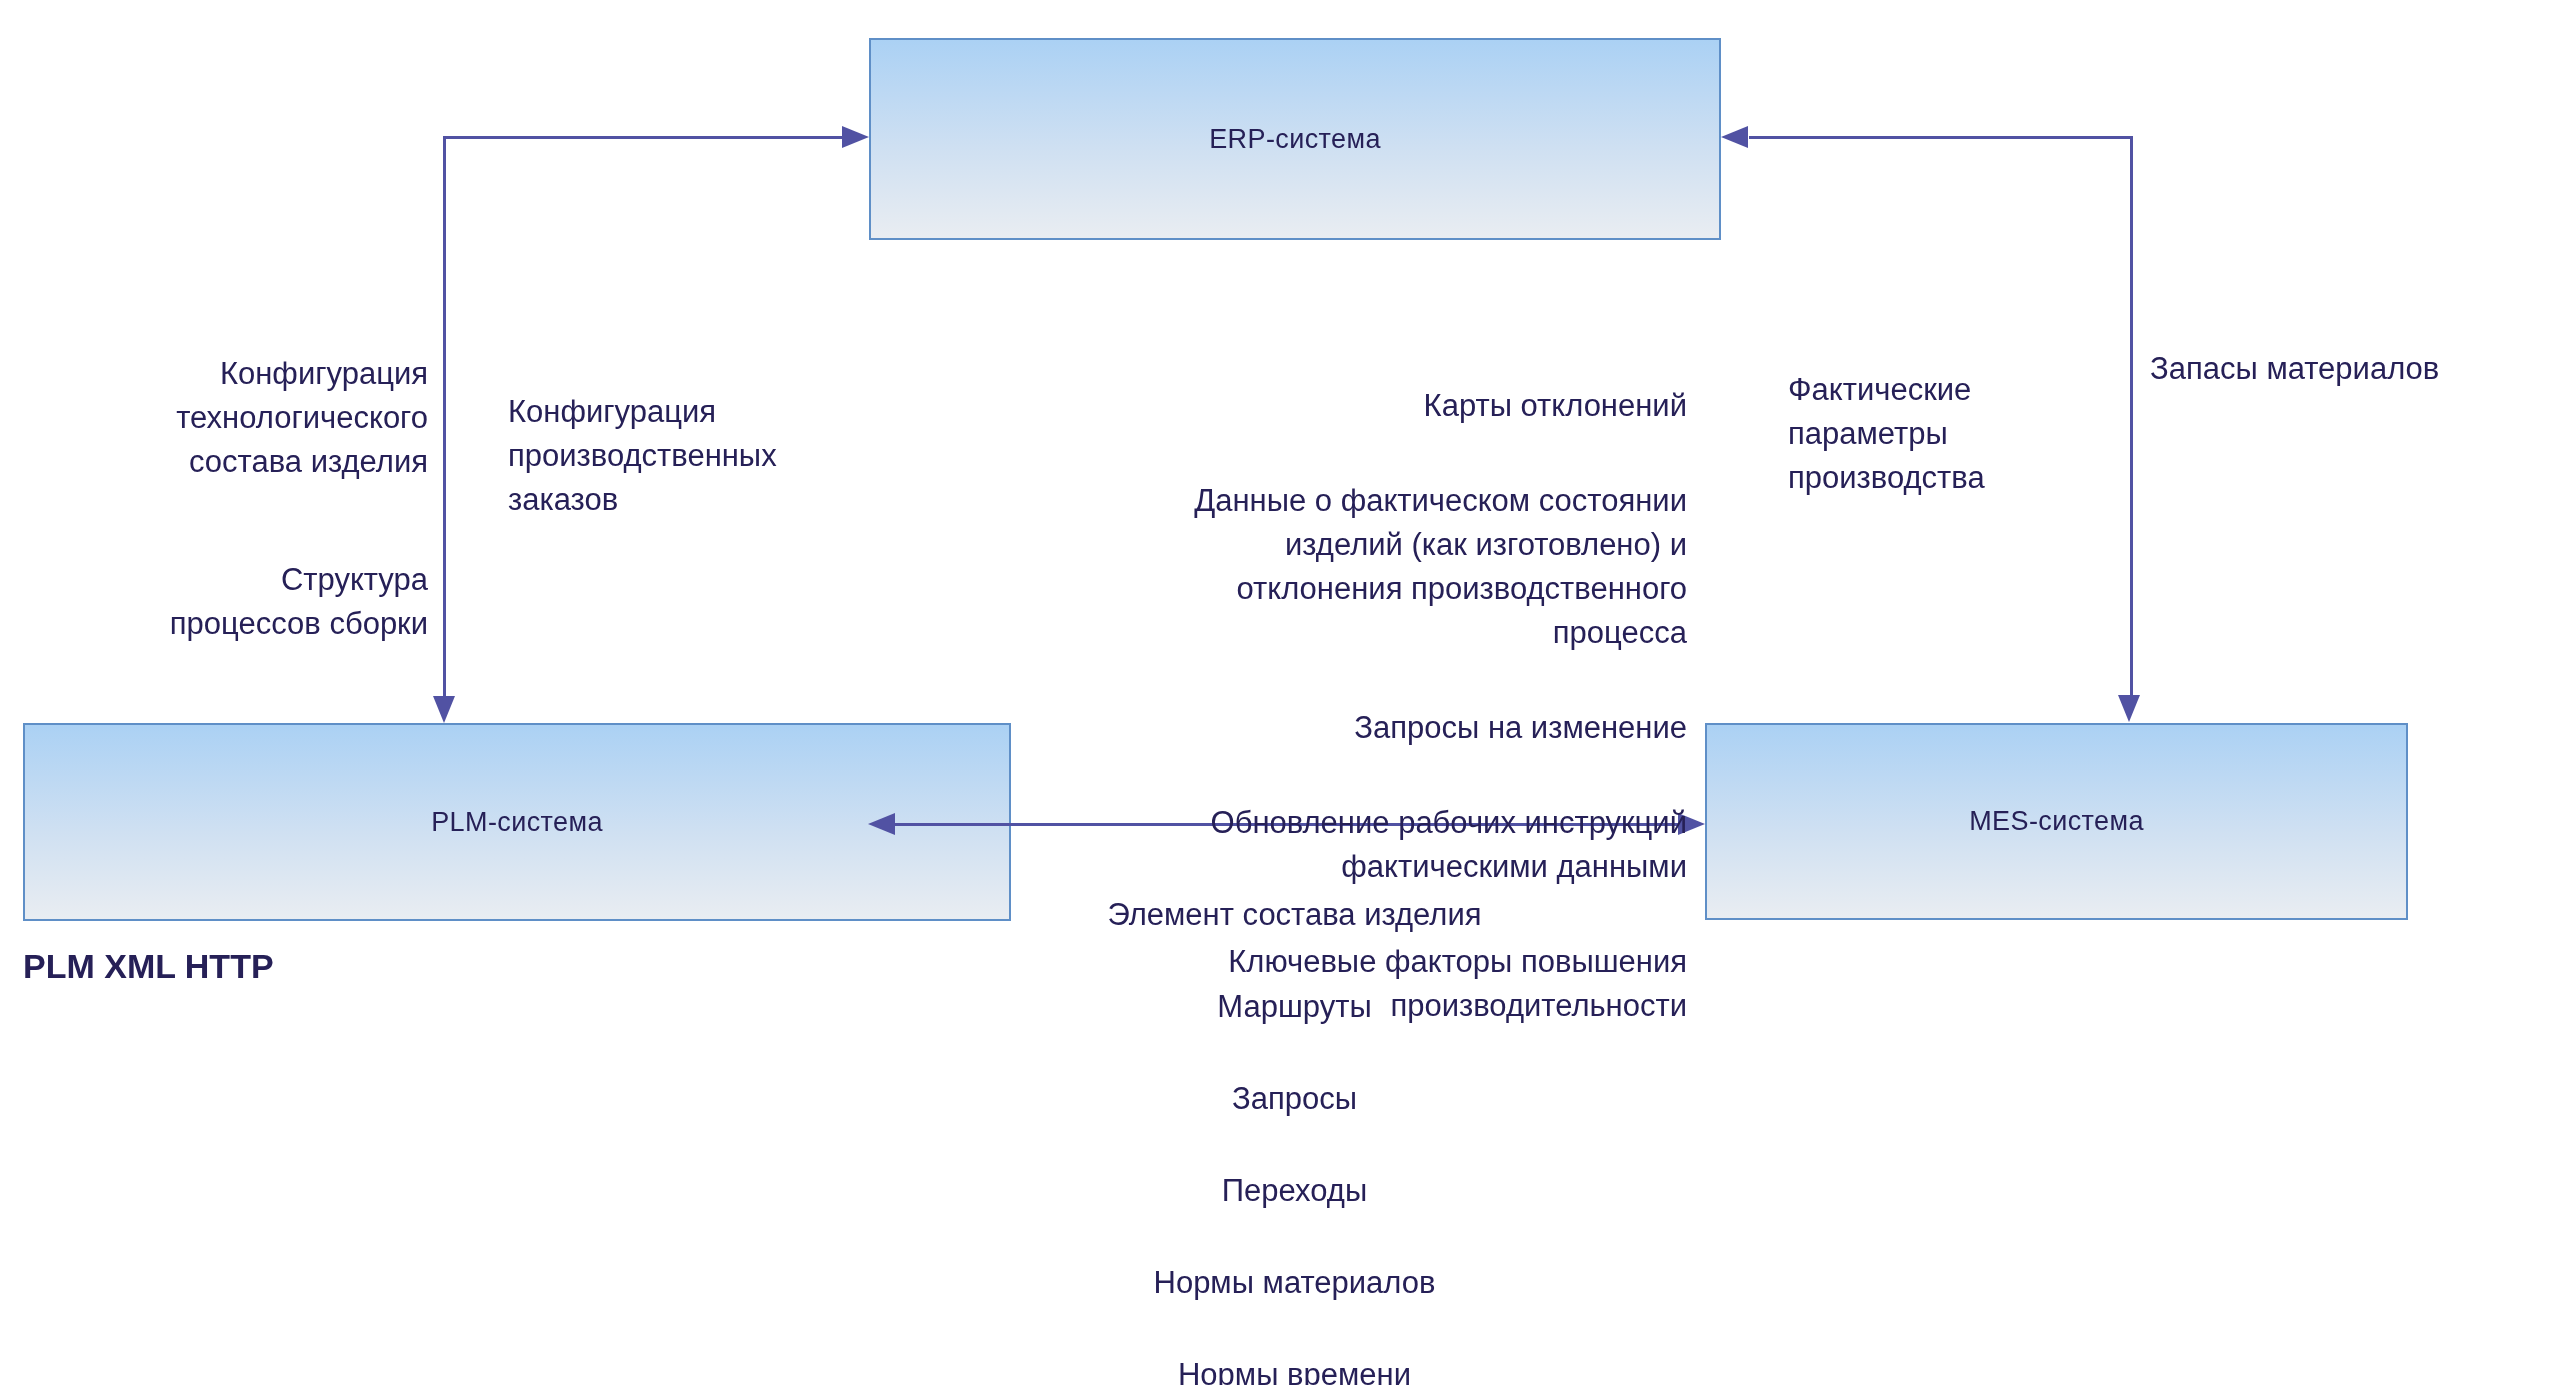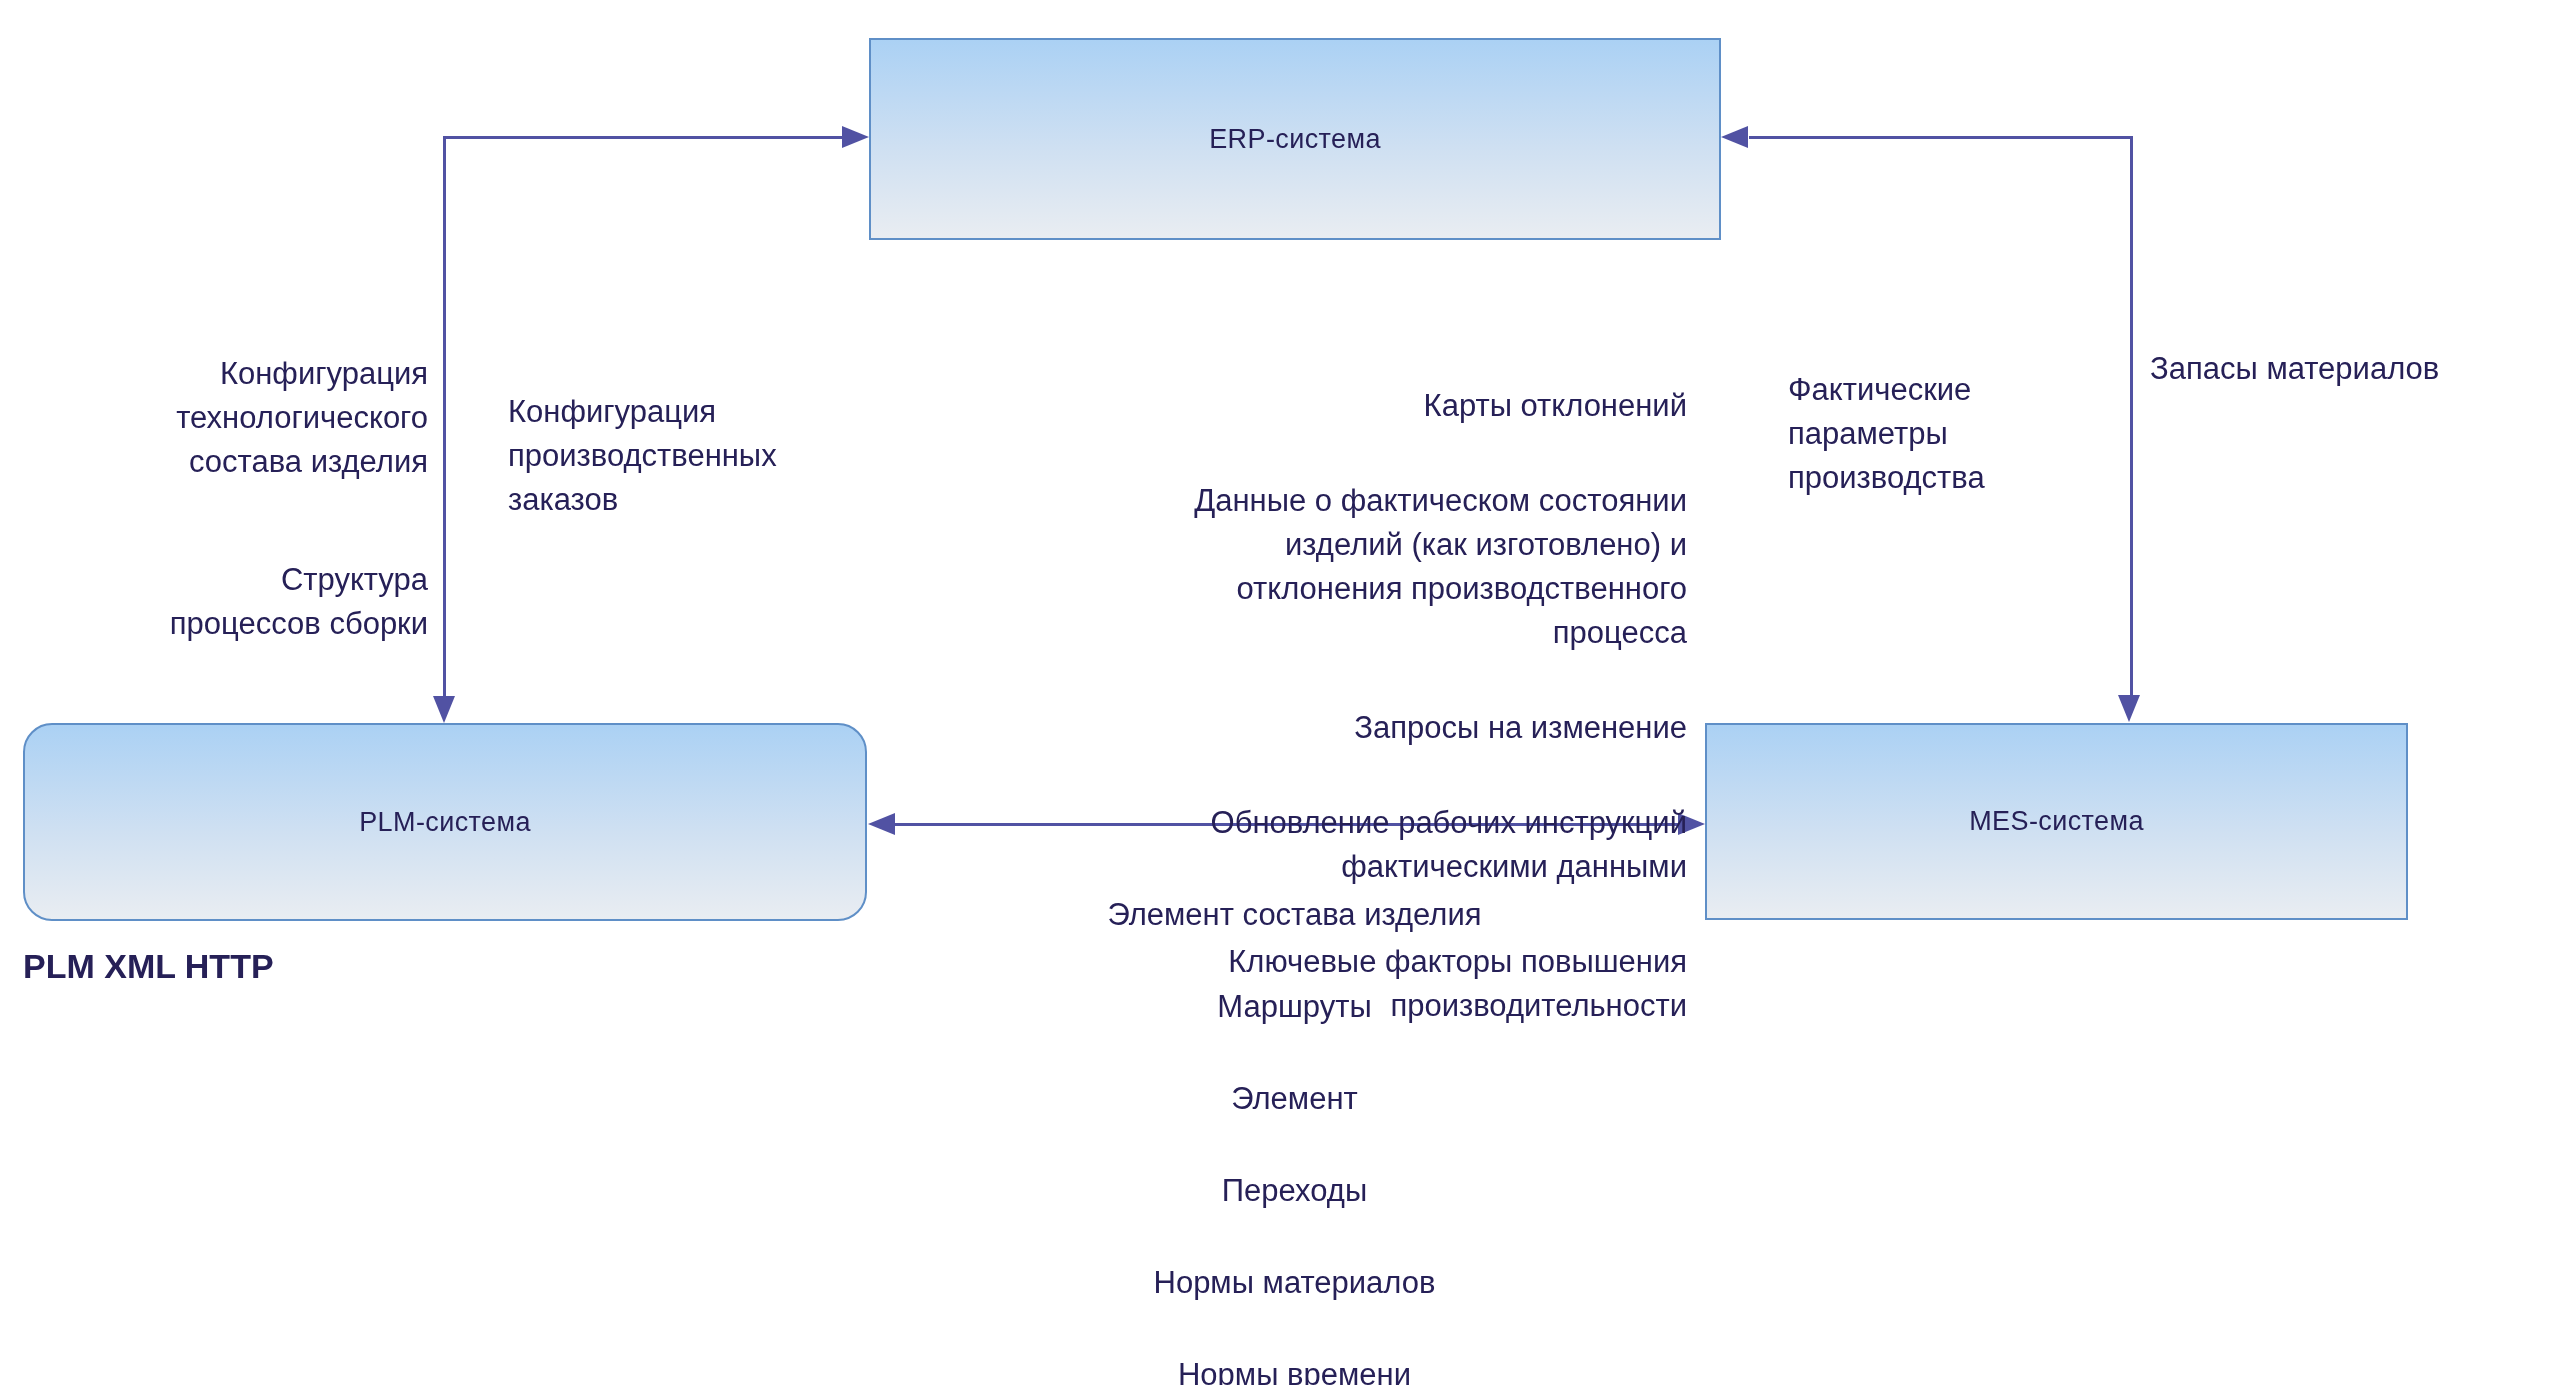--- a/index.html
+++ b/index.html
@@ -17,21 +17,21 @@
     background:linear-gradient(180deg, var(--box-top,#abd1f4) 0%, var(--box-mid,#cfe0f2) 55%, var(--box-bottom,#e9edf2) 100%);
     border:2.1px solid var(--box-border,#5f8fc7);
     box-sizing:border-box;
     display:flex;align-items:center;justify-content:center;
   }
   .sysbox .title{
     font-size:27px;font-weight:normal;color:var(--text,#262057);
     letter-spacing:0.4px;
   }
   .box-erp{left:869px;top:38px;width:852px;height:202px;}
-  .box-plm{left:23px;top:723px;width:844px;height:198px;border-radius:29px;}
+  .box-plm{left:23px;top:723px;width:988px;height:198px;}
   .box-mes{left:1705px;top:723px;width:703px;height:197px;}
   
   .protocol{
     position:absolute;font-size:34px;font-weight:bold;
     white-space:pre-line;
   }
   .protocol-plm{left:23px;top:947px;width:844px;}
   .protocol-mes{left:1705px;top:947px;width:854px;}
   
   .hline,.vline{position:absolute;background:var(--arrow,#5152a3);}
@@ -126,21 +126,21 @@
     <div class="para">Запросы на изменение</div>
     <div class="para">Обновление рабочих инструкций
 фактическими данными</div>
     <div class="para">Ключевые факторы повышения
 производительности</div>
   </div>
 
   <div class="flow labels-mid-lower">
     <div class="line">Элемент состава изделия</div>
     <div class="line">Маршруты</div>
-    <div class="line">Элемент</div>
+    <div class="line">Запросы</div>
     <div class="line">Переходы</div>
     <div class="line">Нормы материалов</div>
     <div class="line">Нормы времени</div>
     
     
     
     
     
   </div>
 

